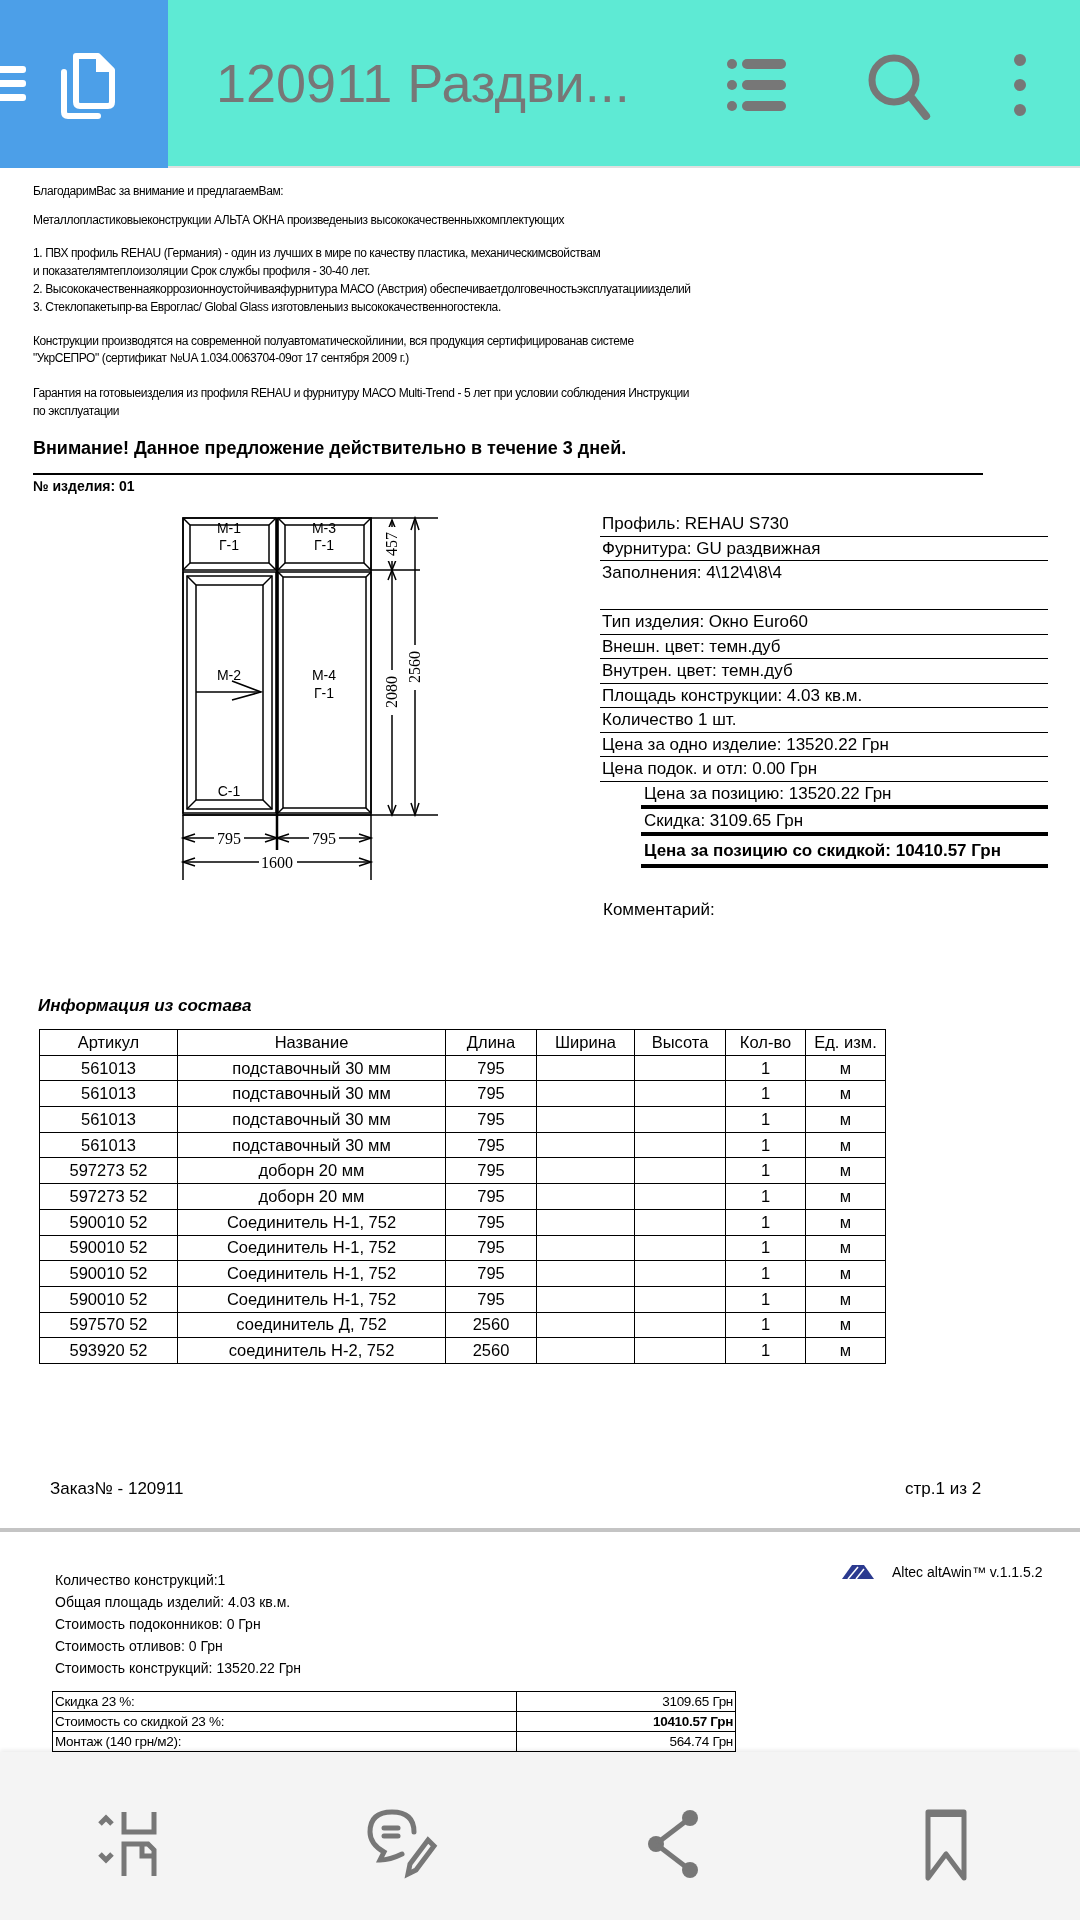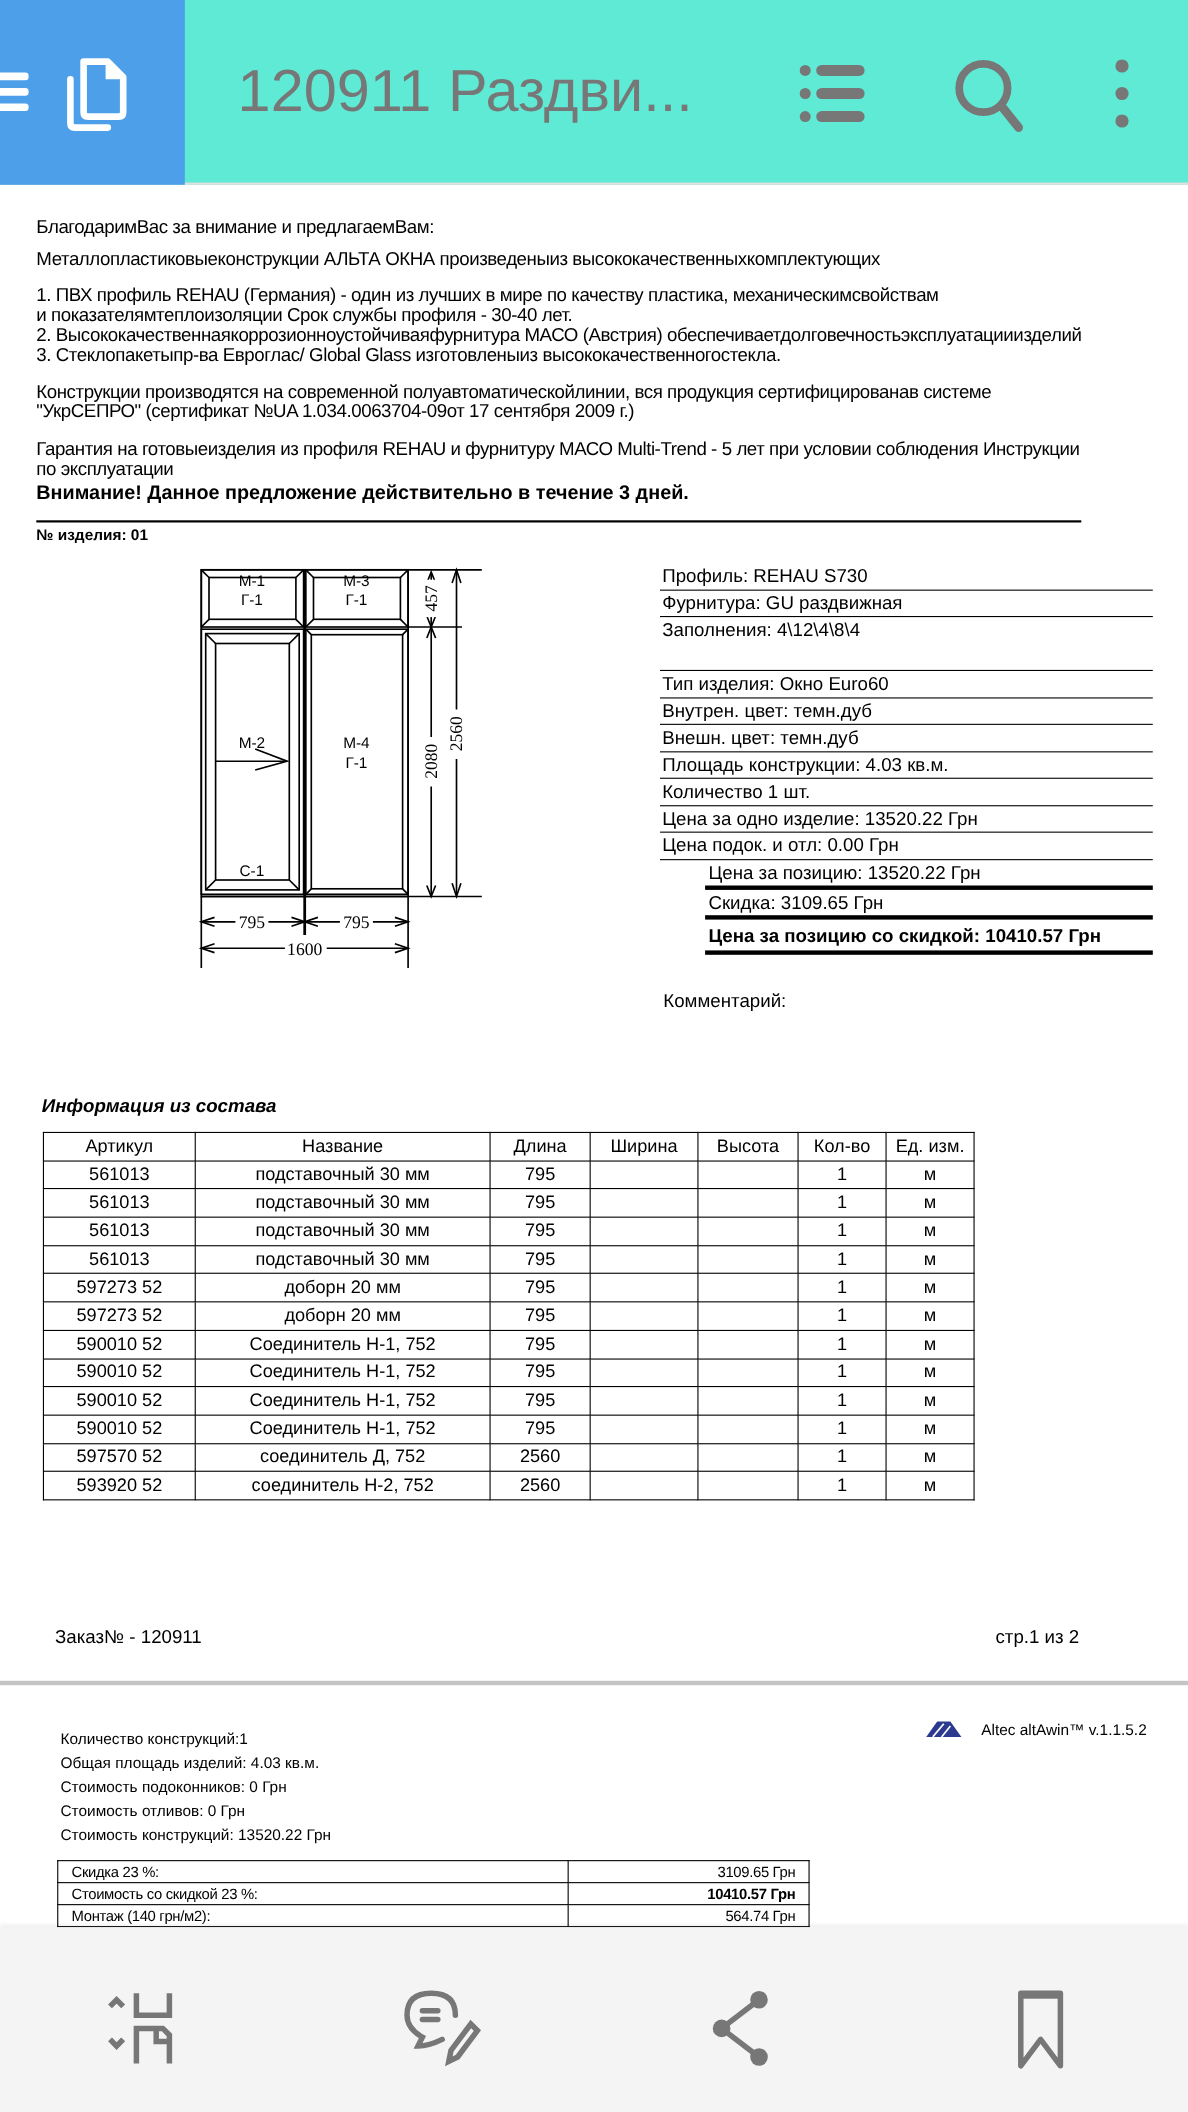--- a/index.html
+++ b/index.html
@@ -1,41 +1,41 @@
 <!DOCTYPE html>
 <html><head>
 <meta charset="utf-8">
 <style>
   * { box-sizing: border-box; margin: 0; padding: 0; }
   html, body { width: 1080px; height: 1920px; overflow: hidden; background: #ffffff; font-family: "Liberation Sans", sans-serif; color: #000; }
   .appbar { position: absolute; left: 0; top: 0; width: 1080px; height: 168px; background: #5eead4; border-bottom: 2px solid #e0e0e0; }
   .appbar .nav-block { position: absolute; left: 0; top: 0; width: 168px; height: 168px; background: #4c9fe8; }
   .appbar .title { position: absolute; left: 216px; top: 52px; font-size: 54px; color: #777; white-space: nowrap; }
   .appbar .icon { position: absolute; top: 50px; width: 70px; height: 70px; }
-  .small { font-size: 17px; letter-spacing: -0.4px; line-height: 17px; position: absolute; left: 33px; white-space: nowrap; margin-top: 15px; }
+  .small { font-size: 12px; letter-spacing: -0.4px; line-height: 17px; position: absolute; left: 33px; white-space: nowrap; }
   .warn { position: absolute; left: 33px; top: 438px; font-size: 18px; font-weight: bold; }
   .hr { position: absolute; left: 33px; top: 473px; width: 950px; height: 2px; background: #000; }
   .item-no { position: absolute; left: 33px; top: 478px; font-size: 14px; font-weight: bold; }
   .props { position: absolute; left: 600px; top: 512px; width: 448px; }
   .prop { height: 24.5px; border-bottom: 1.5px solid #000; font-size: 17px; line-height: 23px; padding-left: 2px; white-space: nowrap; }
   .prop.blank { border-bottom: 1.5px solid #000; }
   .price-block { position: absolute; left: 630px; top: 782px; width: 418px; }
   .price { height: 27px; border-bottom: 4px solid #000; font-size: 17px; line-height: 24px; padding-left: 3px; white-space: nowrap; margin-left: 11px; }
   .price.bold { font-weight: bold; height: 32px; line-height: 30px; }
   .comment { position: absolute; left: 603px; top: 900px; font-size: 17px; }
   .section-title { position: absolute; left: 38px; top: 996px; font-size: 17px; font-weight: bold; font-style: italic; }
   table.parts { position: absolute; left: 39px; top: 1029px; border-collapse: collapse; font-size: 16.5px; }
   table.parts td, table.parts th { border: 1.5px solid #000; height: 25.7px; text-align: center; font-weight: normal; padding: 0; white-space: nowrap; }
   .footer-left { position: absolute; left: 50px; top: 1479px; font-size: 17px; }
   .footer-right { position: absolute; left: 905px; top: 1479px; font-size: 17px; }
   .page-sep { position: absolute; left: 0; top: 1528px; width: 1080px; height: 4px; background: #c4c4c4; }
   .summary { position: absolute; left: 55px; top: 1569px; font-size: 14px; line-height: 22px; }
   .brand { position: absolute; left: 840px; top: 1563px; font-size: 14px; display: flex; align-items: center; gap: 16px; }
   table.totals { position: absolute; left: 52px; top: 1691px; border-collapse: collapse; font-size: 13.5px; letter-spacing: -0.3px; }
-  table.totals td { border: 1px solid #000; height: 20px; padding: 0 12px; white-space: nowrap; }
+  table.totals td { border: 1px solid #000; height: 20px; padding: 0 2px; white-space: nowrap; }
   table.totals td.val { text-align: right; }
   .bottombar { position: absolute; left: 0; top: 1752px; width: 1080px; height: 168px; background: #f4f4f4; box-shadow: 0 -2px 4px rgba(0,0,0,0.08); }
   .bottombar .bicon { position: absolute; top: 52px; width: 80px; height: 80px; }
   svg { display: block; }
 </style>
 </head>
 <body>
 
 <div class="appbar">
   <div class="nav-block">
@@ -181,22 +181,22 @@
       <text x="107" y="363">1600</text>
     </g>
   </svg>
 
   <div class="props">
     <div class="prop">Профиль: REHAU S730</div>
     <div class="prop">Фурнитура: GU раздвижная</div>
     <div class="prop" style="border-bottom:none;height:24.5px;">Заполнения: 4\12\4\8\4</div>
     <div class="prop blank"></div>
     <div class="prop">Тип изделия:  Окно Euro60</div>
+    <div class="prop">Внешн. цвет: темн.дуб</div>
     <div class="prop">Внутрен. цвет: темн.дуб</div>
-    <div class="prop">Внешн. цвет: темн.дуб</div>
     <div class="prop">Площадь конструкции: 4.03 кв.м.</div>
     <div class="prop">Количество 1 шт.</div>
     <div class="prop">Цена за одно изделие: 13520.22 Грн</div>
     <div class="prop">Цена подок. и отл: 0.00 Грн</div>
   </div>
 
   <div class="price-block">
     <div class="price">Цена за позицию: 13520.22 Грн</div>
     <div class="price">Скидка: 3109.65 Грн</div>
     <div class="price bold">Цена за позицию со скидкой: 10410.57 Грн</div>

